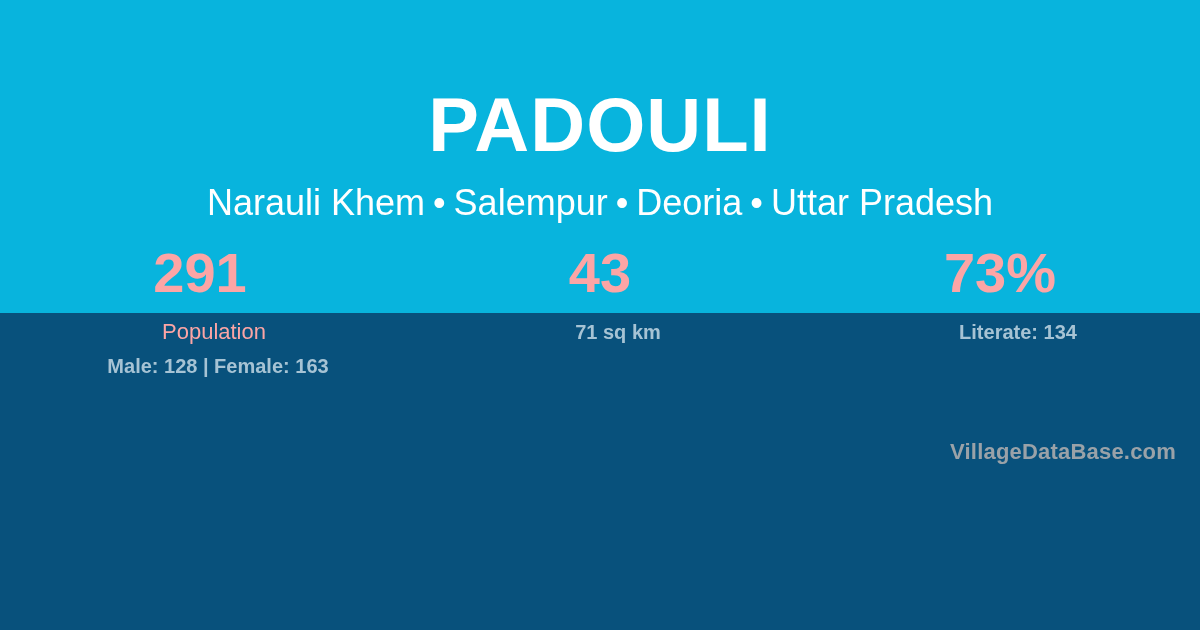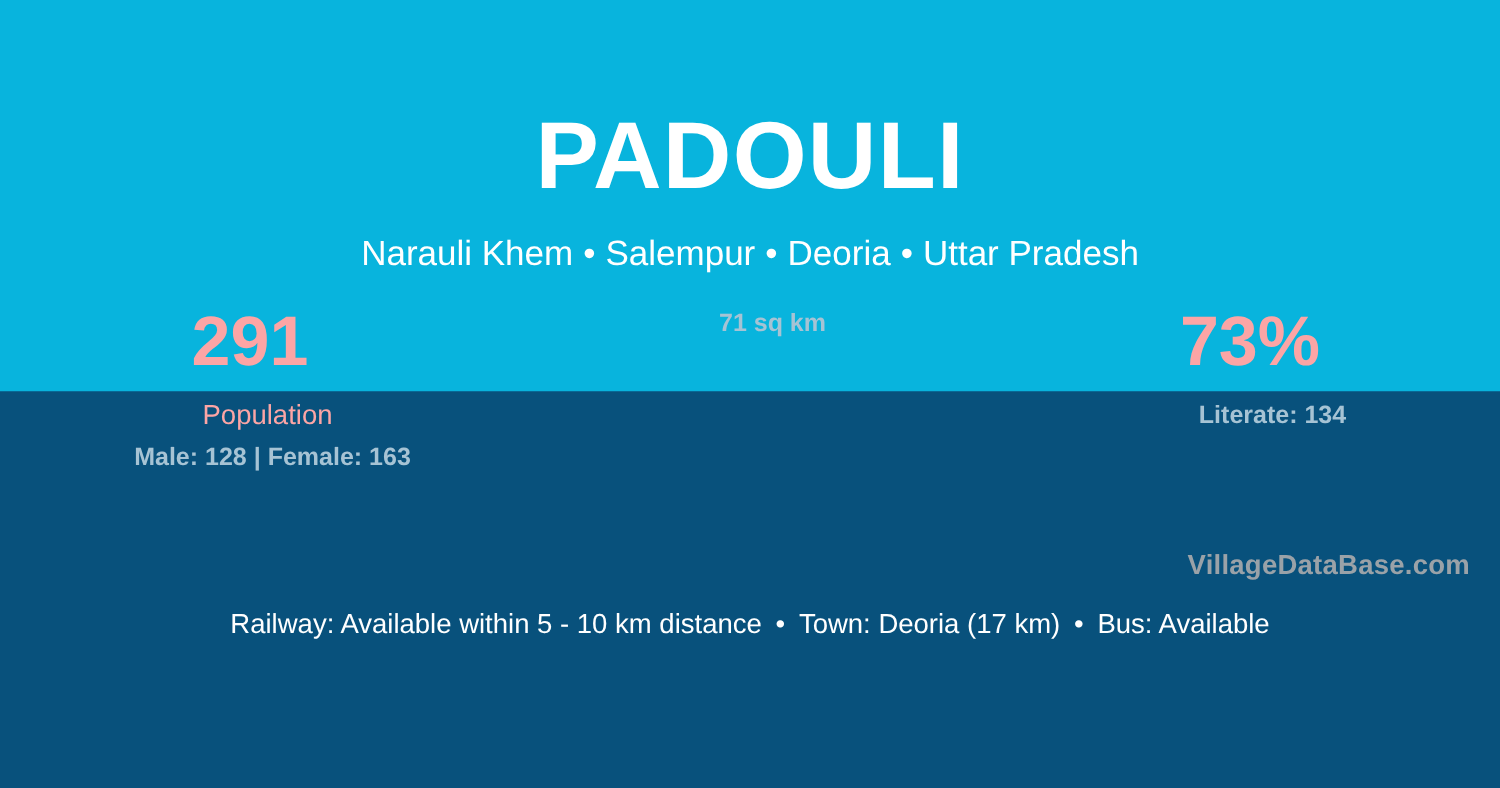--- a/index.html
+++ b/index.html
@@ -44,21 +44,21 @@
     padding-top: 82px;
     font-size: 76px;
     line-height: 86px;
     font-weight: bold;
     color: #ffffff;
     letter-spacing: 1px;
   }
   .village-subtitle {
     margin: 0;
     padding-top: 18px;
-    font-size: 28px;
+    font-size: 36px;
     line-height: 34px;
     font-weight: normal;
     color: #ffffff;
     text-align: center;
   }
   .sub-sep {
     display: inline-block;
     padding: 0 8px;
     color: #ffffff;
   }
@@ -147,29 +147,27 @@
 
   <div class="stats">
 
     <div class="stat">
       <div class="stat-value">291</div>
       <div class="stat-label">Population</div>
       <div class="stat-sub">Male: 128 | Female: 163</div>
     </div>
 
     <div class="stat">
+      <div class="stat-value">43</div>
       <div class="stat-sub">71 sq km</div>
     </div>
 
     <div class="stat">
       <div class="stat-value">73%</div>
       <div class="stat-sub">Literate: 134</div>
     </div>
 
   </div>
 
-  <div class="info-line">
-    <span>Railway: Available within 5 - 10 km distance</span><span class="info-sep">•</span><span>Town: Deoria (17 km)</span><span class="info-sep">•</span><span>Bus: Available</span>
-  </div>
 
   <div class="footer">VillageDataBase.com</div>
 
 </div>
 
 </body></html>

